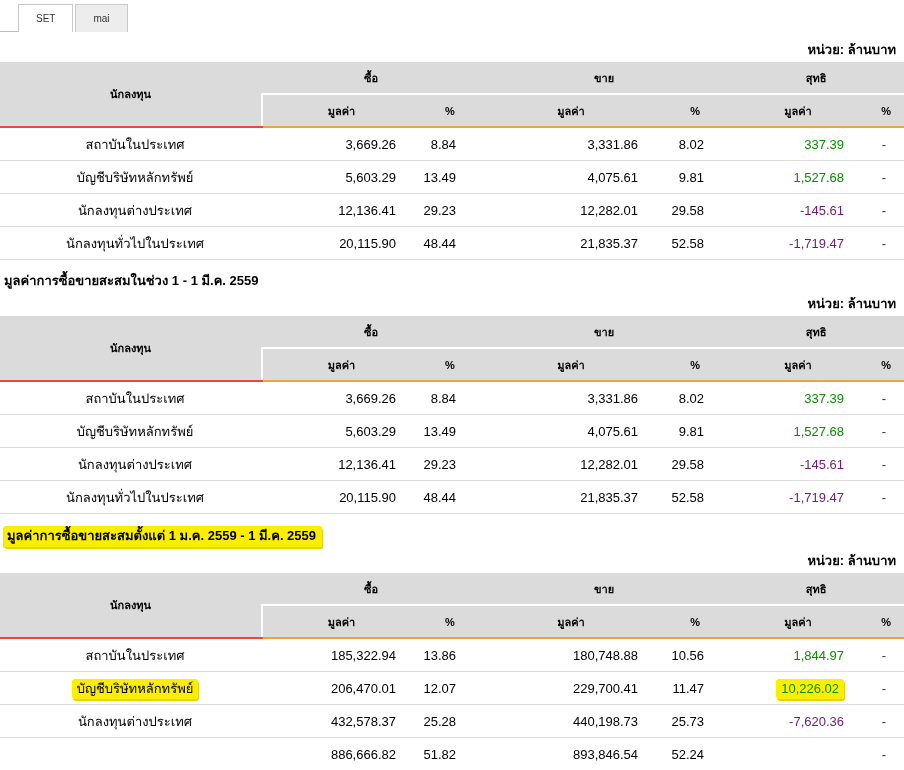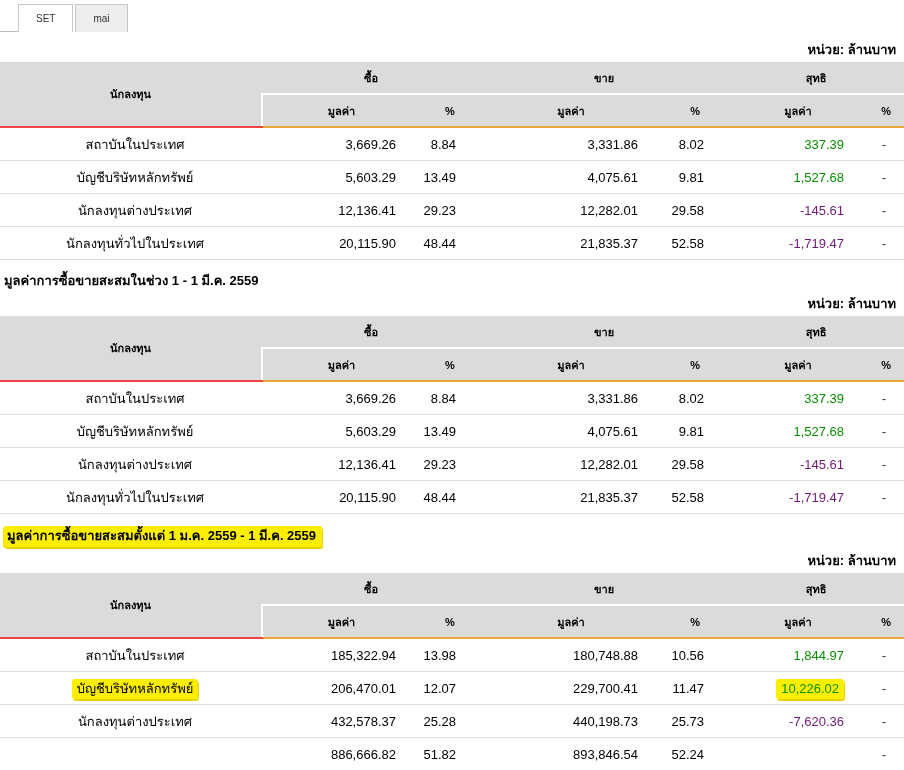--- a/index.html
+++ b/index.html
@@ -245,21 +245,21 @@
           <th class="th-sub th-val">มูลค่า</th>
           <th class="th-sub th-pct">%</th>
           <th class="th-sub th-val">มูลค่า</th>
           <th class="th-sub th-pct">%</th>
         </tr>
       </thead>
       <tbody>
   <tr>
     <td class="label"><span>สถาบันในประเทศ</span></td>
     <td class="num">185,322.94</td>
-    <td class="num">13.98</td>
+    <td class="num">13.86</td>
     <td class="num">180,748.88</td>
     <td class="num">10.56</td>
     <td class="num"><span class="pos">1,844.97</span></td>
     <td class="num pct-last">-</td>
   </tr>
 
   <tr>
     <td class="label"><span class="cell-hl">บัญชีบริษัทหลักทรัพย์</span></td>
     <td class="num">206,470.01</td>
     <td class="num">12.07</td>

